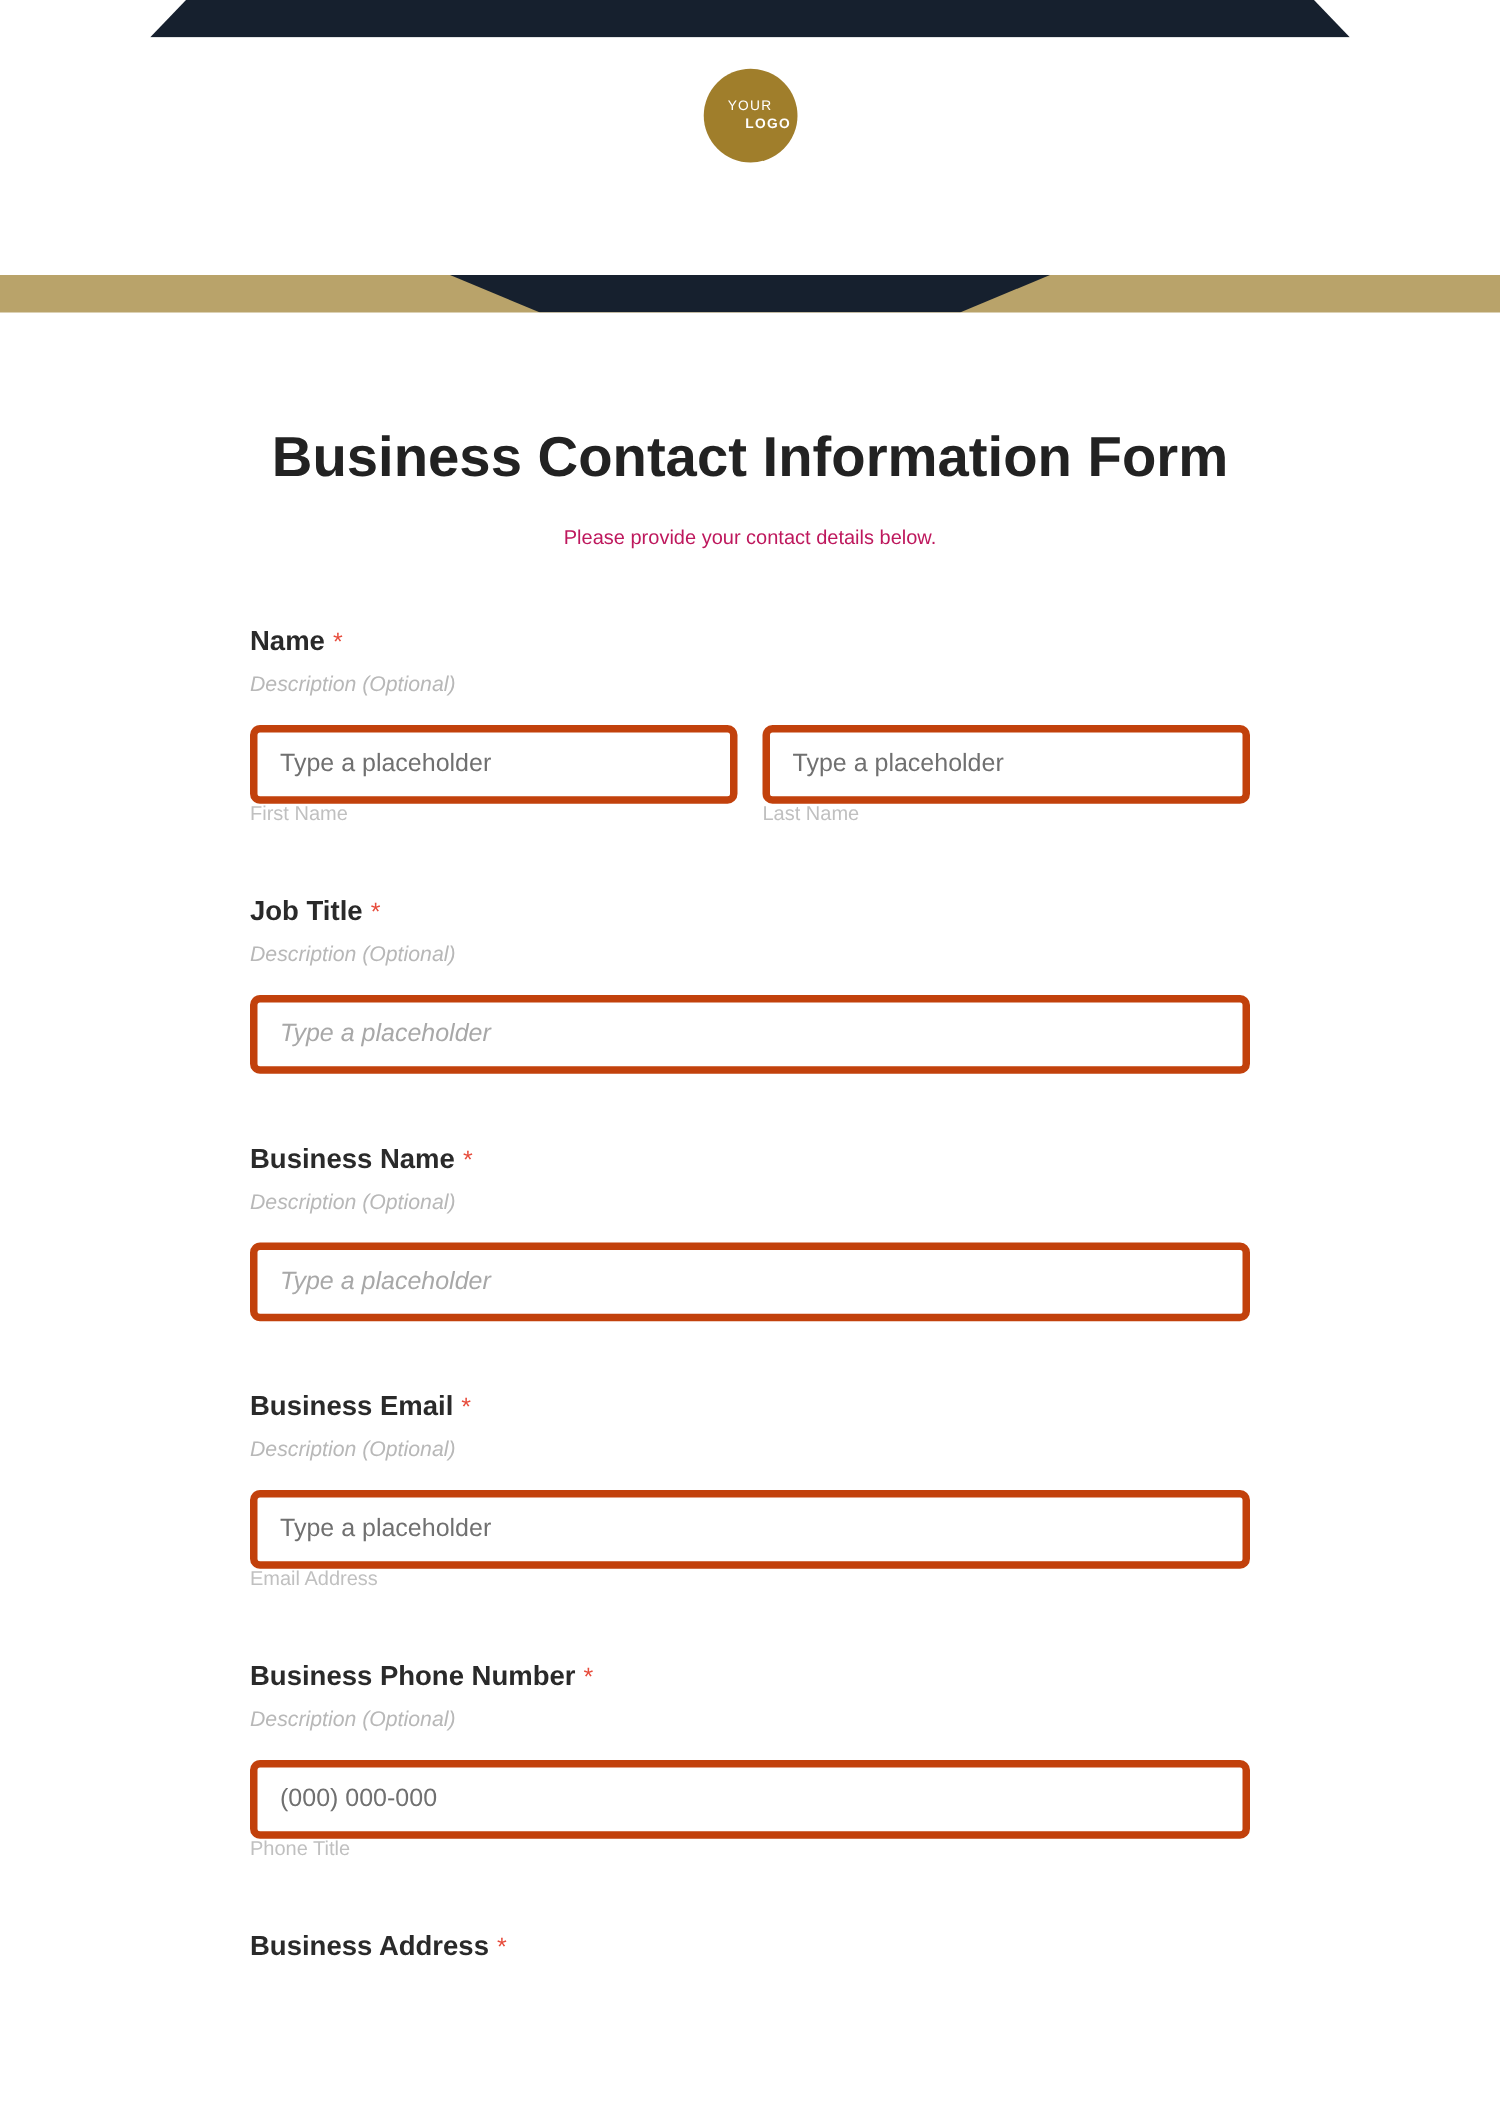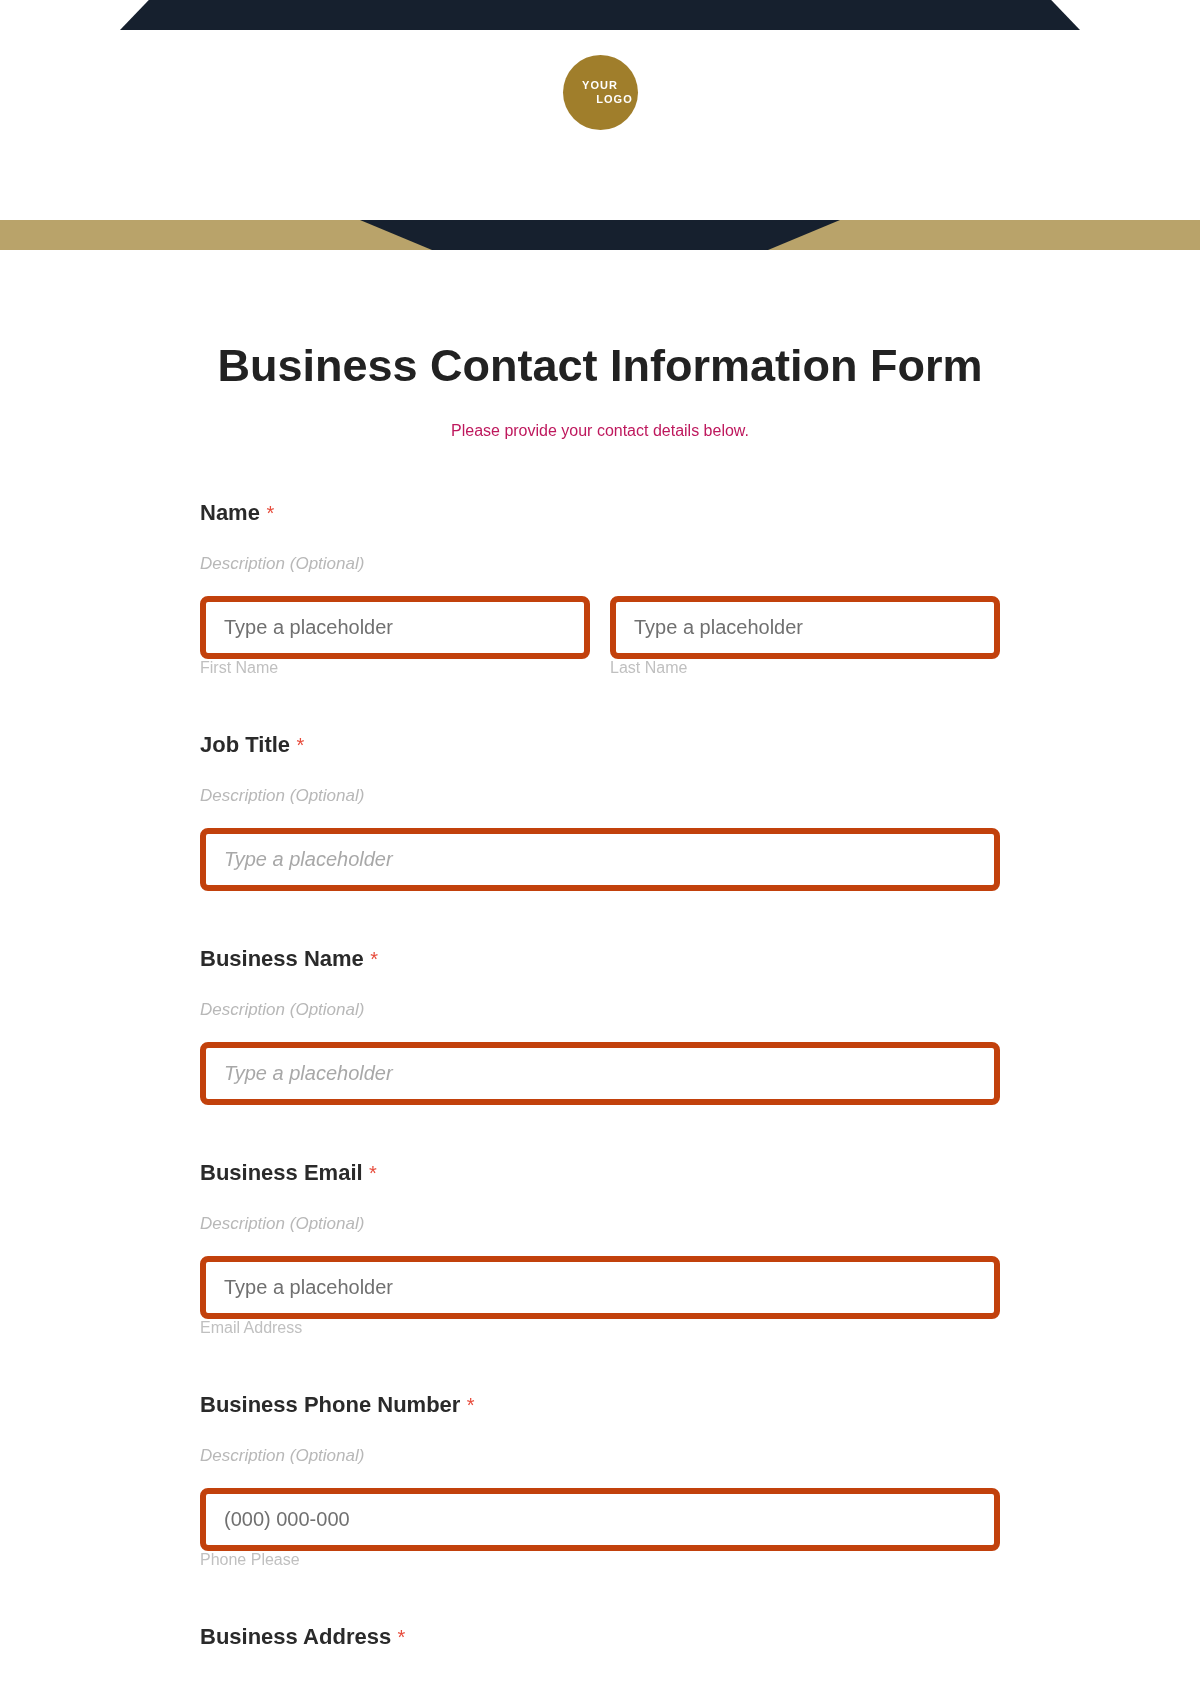--- a/index.html
+++ b/index.html
@@ -32,21 +32,21 @@
       margin: 0 auto;
       display: flex;
       flex-direction: column;
       align-items: center;
       justify-content: center;
       color: #fff;
       font-size: 11px;
       line-height: 1.2;
     }
     .logo-your {
-      font-weight: 700;
+      font-weight: 400;
       letter-spacing: 1px;
     }
     .logo-logo {
       font-weight: 700;
       letter-spacing: 1px;
       padding-left: 29px;
     }
     .company-info {
       text-align: center;
       font-size: 17px;
@@ -99,21 +99,21 @@
     }
     .required {
       color: #e74c3c;
       font-size: 20px;
       margin-left: 2px;
     }
     .field-description {
       font-size: 17px;
       color: #b8b8b8;
       font-style: italic;
-      margin-top: 28px;
+      margin-top: 12px;
     }
     .input-row {
       display: flex;
       gap: 20px;
       margin-top: 22px;
     }
     .input-col {
       flex: 1;
     }
     .text-input {
@@ -204,21 +204,21 @@
       <div class="sublabel">Email Address</div>
     </div>
   </div>
 
   <div class="form-field">
     <span class="field-label">Business Phone Number</span>
     <span class="required">*</span>
     <div class="field-description">Description (Optional)</div>
     <div class="single-input">
       <input type="text" class="text-input" placeholder="(000) 000-000" style="">
-      <div class="sublabel">Phone Please</div>
+      <div class="sublabel">Phone Title</div>
     </div>
   </div>
 
   <div class="form-field">
     <span class="field-label">Business Address</span>
     <span class="required">*</span>
   </div>
 </div>
 
 </body></html>

